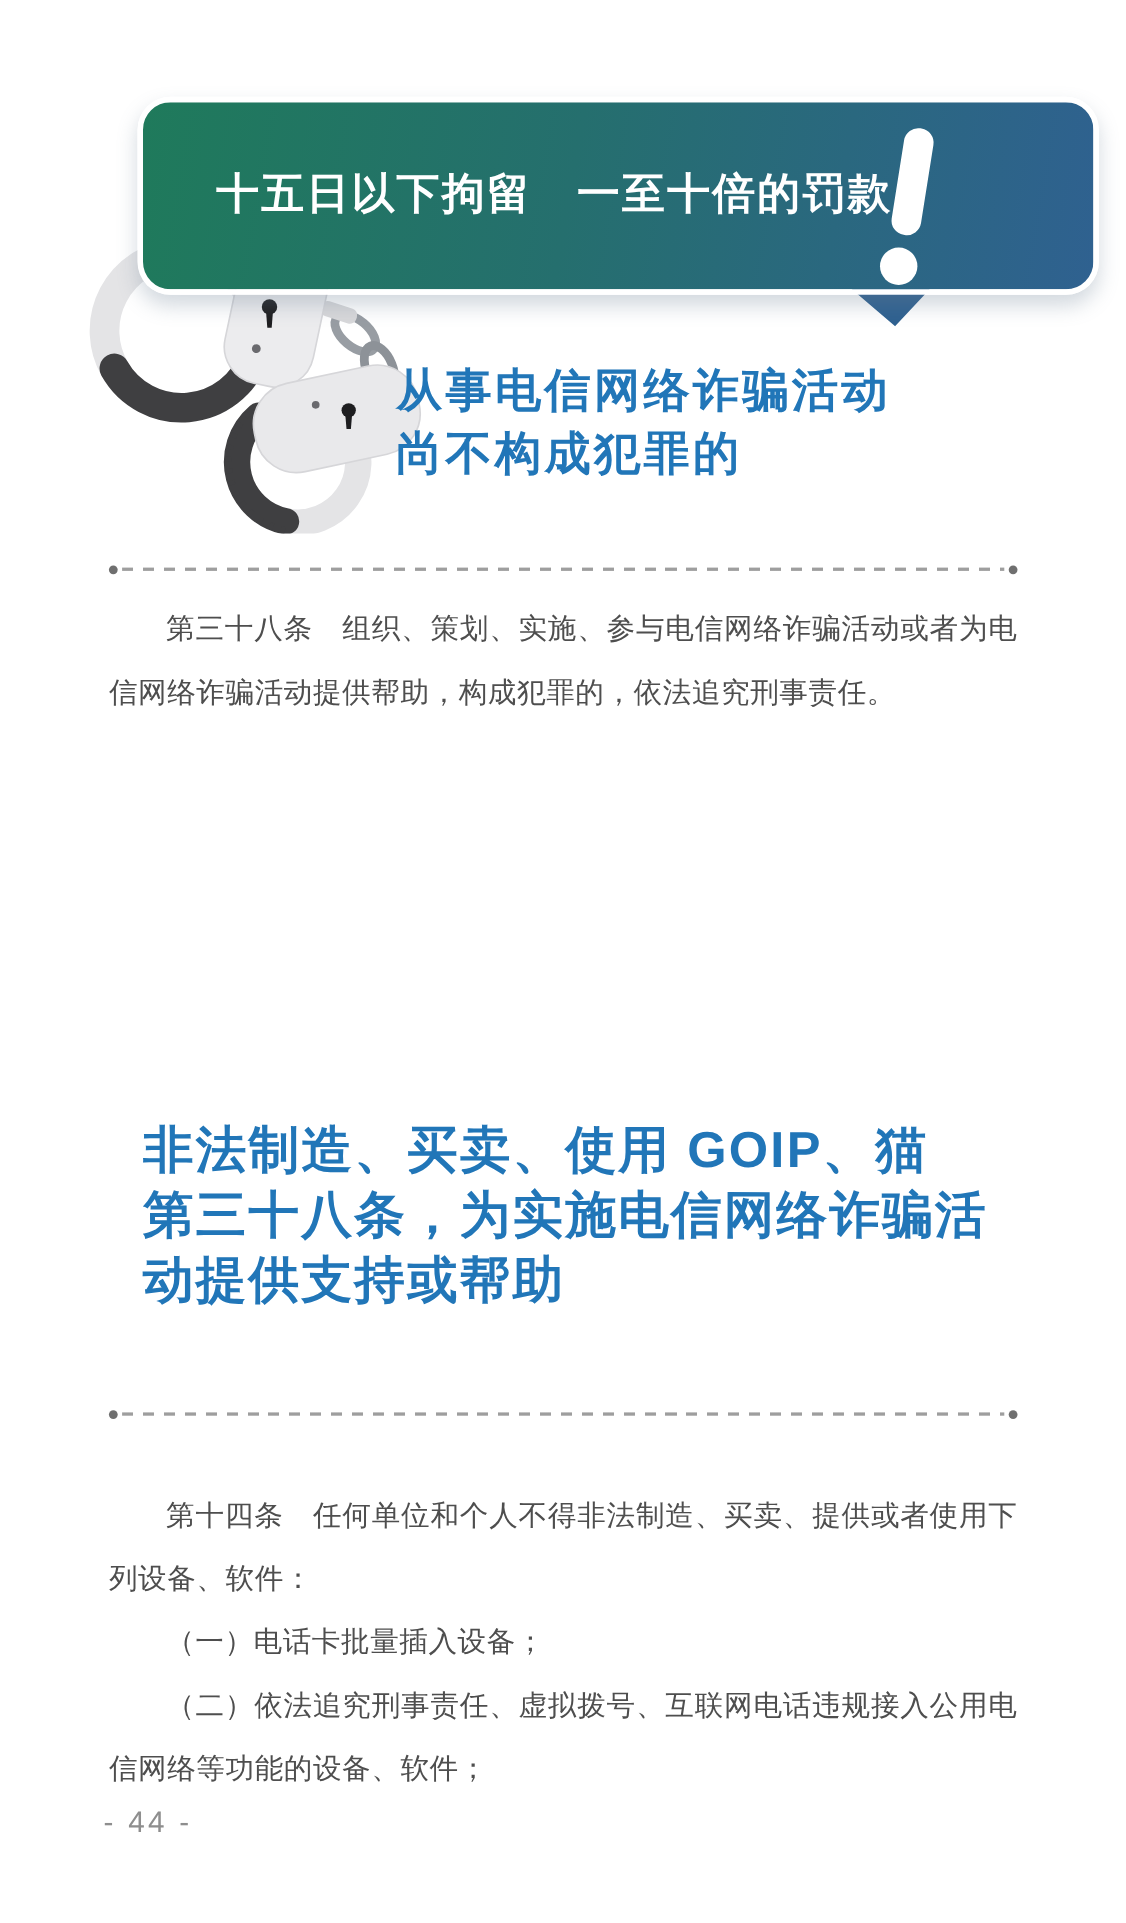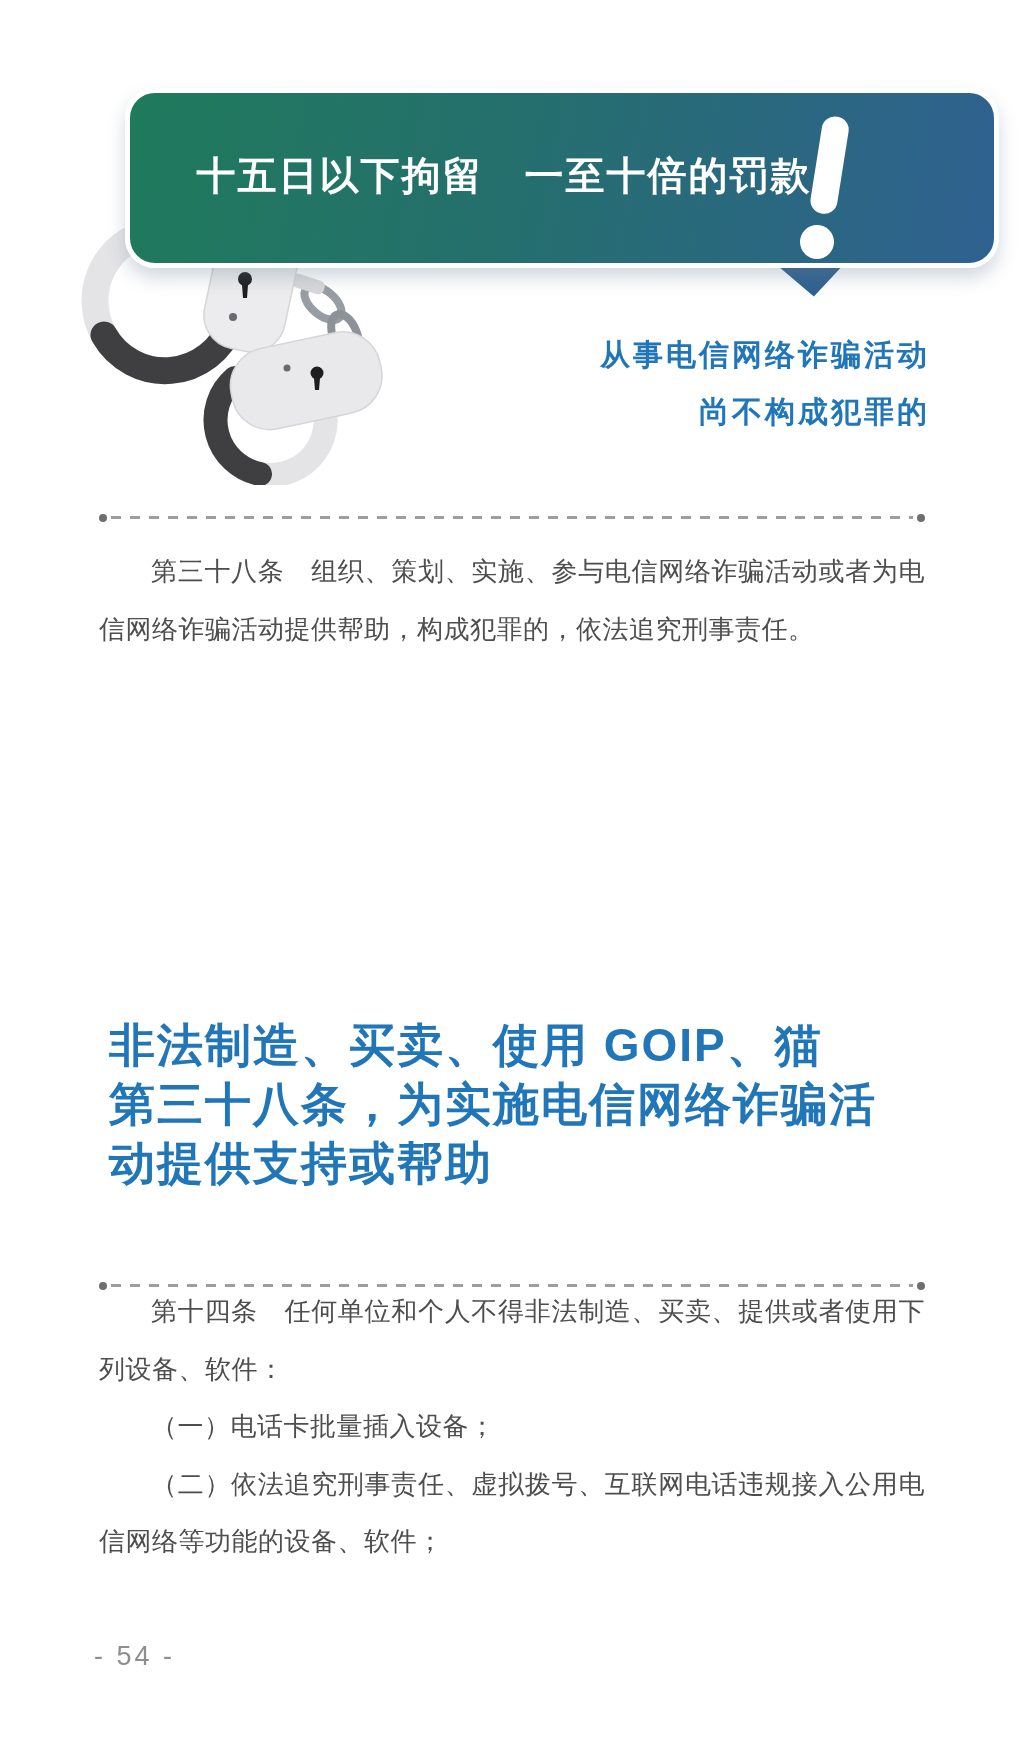--- a/index.html
+++ b/index.html
@@ -30,24 +30,24 @@
   }
   .bang{
     position:absolute;left:783px;top:112px;width:95px;height:152px;z-index:3;
   }
   
   .cuffs{position:absolute;left:55px;top:185px;width:400px;height:300px;z-index:0;}
   
   .h-blue{color:#2176b8;font-weight:700;}
   .heading1{
     position:absolute;left:360px;top:326px;width:570px;
-    text-align:right;font-size:30px;line-height:57px;letter-spacing:3px;
+    text-align:left;font-size:42px;line-height:57px;letter-spacing:3px;
   }
   .heading2{
-    position:absolute;left:109px;top:1016px;width:850px;
+    position:absolute;left:130px;top:1016px;width:850px;
     text-align:left;font-size:46px;line-height:59px;letter-spacing:2px;
     white-space:nowrap;
   }
   
   .divider{
     position:absolute;left:99px;width:826px;height:9px;
     display:flex;align-items:center;
   }
   .divider .dot{width:8px;height:8px;border-radius:50%;background:#6f6f6f;flex:0 0 auto;}
   .divider .dash{
@@ -57,21 +57,21 @@
   .divider1{top:513px;}
   .divider2{top:1281px;}
   
   .body-block{
     position:absolute;left:99px;width:826px;
     color:#4e4e4e;font-size:26px;line-height:57.5px;
     text-align:justify;letter-spacing:.5px;
   }
   .body-block p{margin:0;text-indent:2em;}
   .para1{top:543px;}
-  .para2{top:1283px;}
+  .para2{top:1349px;}
   
   .page-number{
     position:absolute;left:94px;top:1641px;
     color:#8e8e8e;font-size:27px;letter-spacing:3px;white-space:nowrap;
   }
 </style>
 </head>
 <body>
 
 <div class="page">
@@ -145,15 +145,15 @@
     <span class="dash"></span>
     <span class="dot"></span>
   </div>
 
   <div class="body-block para2">
     <p>第十四条　任何单位和个人不得非法制造、买卖、提供或者使用下列设备、软件：</p>
     <p>（一）电话卡批量插入设备；</p>
     <p>（二）依法追究刑事责任、虚拟拨号、互联网电话违规接入公用电信网络等功能的设备、软件；</p>
   </div>
 
-  <div class="page-number">- 54 -</div>
+  <div class="page-number">- 44 -</div>
 
 </div>
 
 </body></html>

